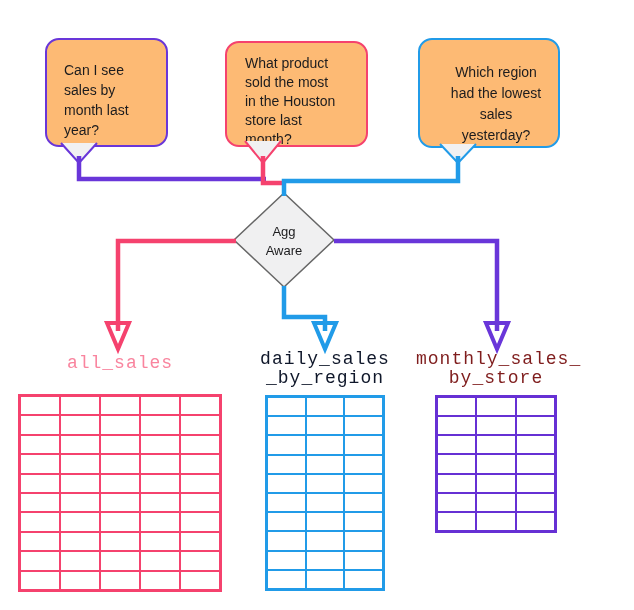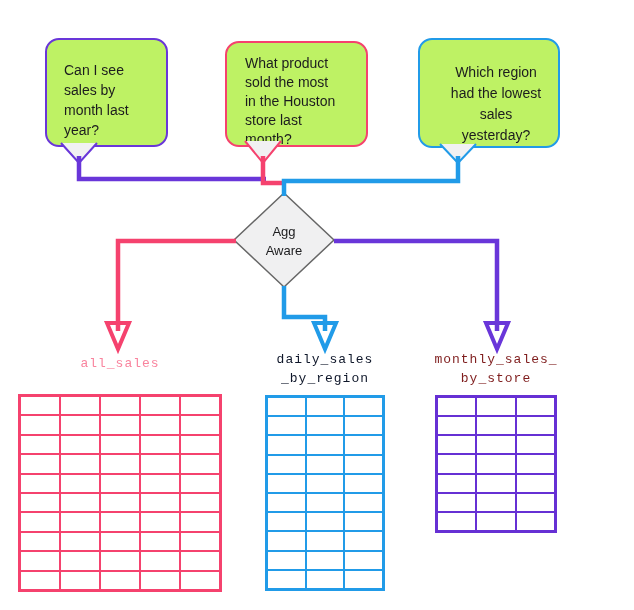--- a/index.html
+++ b/index.html
@@ -4,38 +4,38 @@
 <style>
   html,body{margin:0;padding:0;background:#fff;}
   .canvas{
     position:relative;width:634px;height:610px;background:#fff;overflow:hidden;
     font-family:"Liberation Sans","DejaVu Sans",sans-serif;color:#1c1c1e;
   }
   svg.overlay{position:absolute;left:0;top:0;pointer-events:none;}
 
   .bubble{
     position:absolute;box-sizing:border-box;
-    background:#bef264;border:2px solid;border-radius:14px;
+    background:#fdba74;border:2px solid;border-radius:14px;
   }
   .bubble .btext{white-space:pre-line;font-size:14px;display:block;}
   .bubble.b1{left:45px;top:38px;width:123px;height:109px;border-color:#6936d9;padding:20px 6px 0 17px;}
   .bubble.b1 .btext{line-height:20px;}
   .bubble.b2{left:225px;top:41px;width:143px;height:106px;border-color:#f5426e;padding:11px 15px 0 18px;}
   .bubble.b2 .btext{line-height:19px;}
   .bubble.b3{left:418px;top:38px;width:142px;height:110px;border-color:#219be8;padding:22px 6px 0 20px;text-align:center;}
   .bubble.b3 .btext{line-height:21px;}
 
   .diamond-label{
     position:absolute;left:224px;top:222px;width:120px;text-align:center;
     font-size:13px;line-height:19px;white-space:pre-line;color:#1c1c1e;
   }
 
   .tname{
     position:absolute;font-family:"Liberation Mono","DejaVu Sans Mono",monospace;
-    font-size:13px;line-height:19px;letter-spacing:1px;text-align:center;white-space:pre-line;
+    font-size:18px;line-height:19px;letter-spacing:1px;text-align:center;white-space:pre-line;
   }
   .tname.t1{left:18px;top:354px;width:204px;color:#f9849e;}
   .tname.t2{left:255px;top:350px;width:140px;color:#0f172a;}
   .tname.t3{left:416px;top:350px;width:160px;color:#7f1d1d;}
 
   .grid{position:absolute;box-sizing:border-box;display:grid;gap:2px;border:3px solid;}
   .grid .cell{background:#fff;}
   .grid.g1{left:18px;top:394px;width:204px;height:198px;border-color:#f5426e;background:#f5426e;}
   .grid.g2{left:265px;top:395px;width:120px;height:196px;border-color:#219be8;background:#219be8;}
   .grid.g3{left:435px;top:395px;width:122px;height:138px;border-color:#6630d4;background:#6630d4;}

